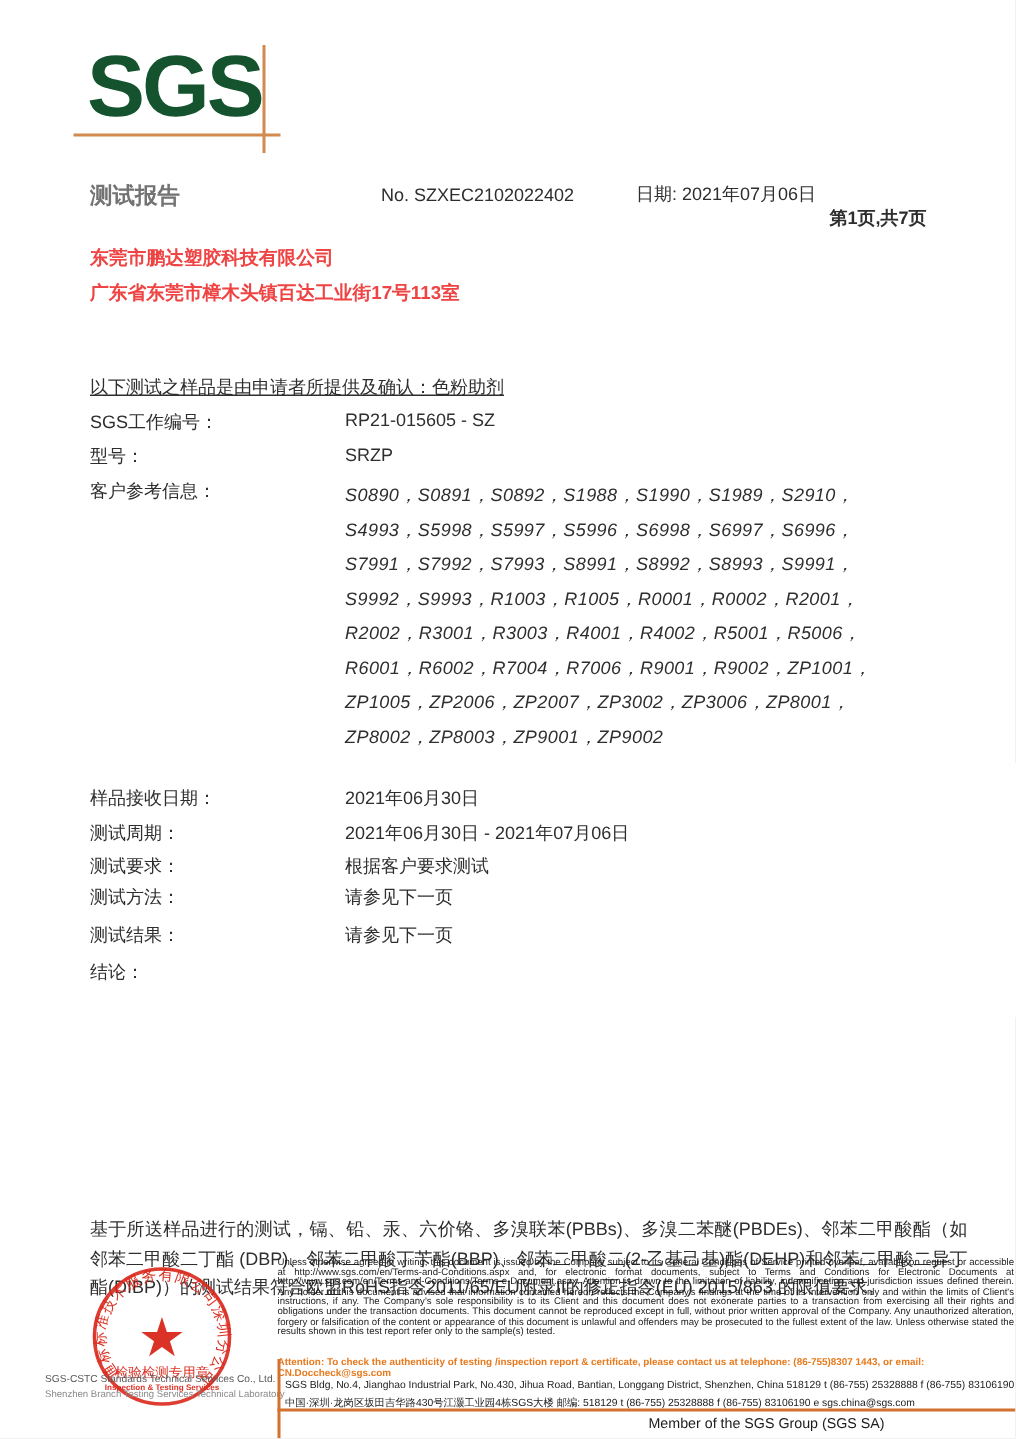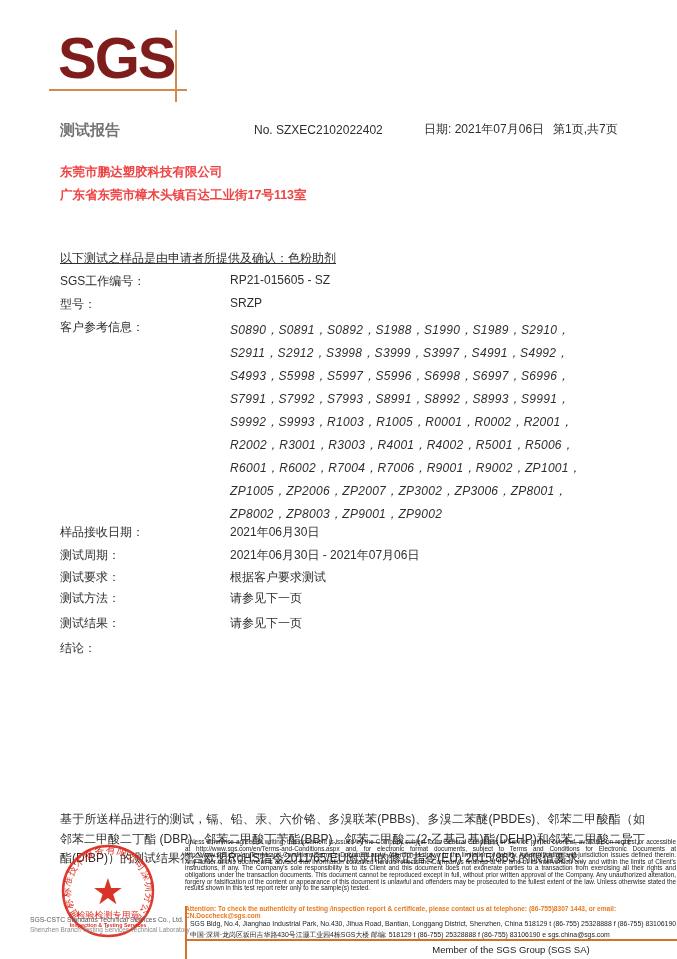--- a/index.html
+++ b/index.html
@@ -4,29 +4,29 @@
 <style>
   html,body{margin:0;padding:0;background:#e8e8e8;}
   .page{
     position:relative; width:677px; height:959px; background:#ffffff;
     font-family:"Liberation Sans", sans-serif; color:#2e2e2e; overflow:hidden;
     margin:0 auto;
   }
   
   .logo{
     position:absolute; left:58px; top:28px; font-size:58px; font-weight:bold;
-    color:#7f1d1d; letter-spacing:-2px; line-height:60px;
+    color:#14532d; letter-spacing:-2px; line-height:60px;
   }
   .logo-hline{position:absolute; left:49px; top:89px; width:138px; height:2px; background:#d28a4e;}
   .logo-vline{position:absolute; left:175px; top:30px; width:2px; height:72px; background:#d28a4e;}
   .titlerow{position:absolute; left:0; top:121px; width:677px; height:22px;}
   .doc-title{position:absolute; left:60px; top:0; font-size:15px; font-weight:bold; color:#737373;}
   .report-no{position:absolute; left:254px; top:2px; font-size:12px;}
   .report-date{position:absolute; left:424px; top:0; font-size:12px;}
-  .page-info{position:absolute; left:553px; top:0; font-size:12px;}
+  .page-info{position:absolute; left:553px; top:16px; font-size:12px;font-weight:bold;}
   
   .applicant{position:absolute; left:60px; top:161px; font-size:12.5px; font-weight:bold; line-height:23px; color:#ef4444;}
   
   .statement{position:absolute; left:60px; top:250px; font-size:12px;text-decoration:underline;}
   .frow{position:absolute; left:60px; font-size:12px; display:flex;}
   .frow .lab{width:170px; flex:0 0 170px;}
   .frow .val{flex:1;}
   .codes{position:absolute; left:230px; font-size:12px; line-height:23px; letter-spacing:0.3px;font-style:italic;}
   .concl{position:absolute; left:60px; top:640px; font-size:12px; display:flex; width:585px;flex-direction:column;}
   .concl .lab{width:170px; flex:0 0 170px;}
@@ -80,21 +80,20 @@
   </div>
   <div class="frow" style="top:319px">
     <span class="lab">客户参考信息：</span>
   </div>
   <div class="frow" style="top:296px">
     <span class="lab">型号：</span>
     <span class="val">SRZP</span>
   </div>
   <div class="codes" style="top:319px">
     <div>S0890，S0891，S0892，S1988，S1990，S1989，S2910，</div>
-    <div>S2911，S2912，S3998，S3999，S3997，S4991，S4992，</div>
     <div>S4993，S5998，S5997，S5996，S6998，S6997，S6996，</div>
     <div>S7991，S7992，S7993，S8991，S8992，S8993，S9991，</div>
     <div>S9992，S9993，R1003，R1005，R0001，R0002，R2001，</div>
     <div>R2002，R3001，R3003，R4001，R4002，R5001，R5006，</div>
     <div>R6001，R6002，R7004，R7006，R9001，R9002，ZP1001，</div>
     <div>ZP1005，ZP2006，ZP2007，ZP3002，ZP3006，ZP8001，</div>
     <div>ZP8002，ZP8003，ZP9001，ZP9002</div>
   </div>
   <div class="frow" style="top:524px">
     <span class="lab">样品接收日期：</span>

